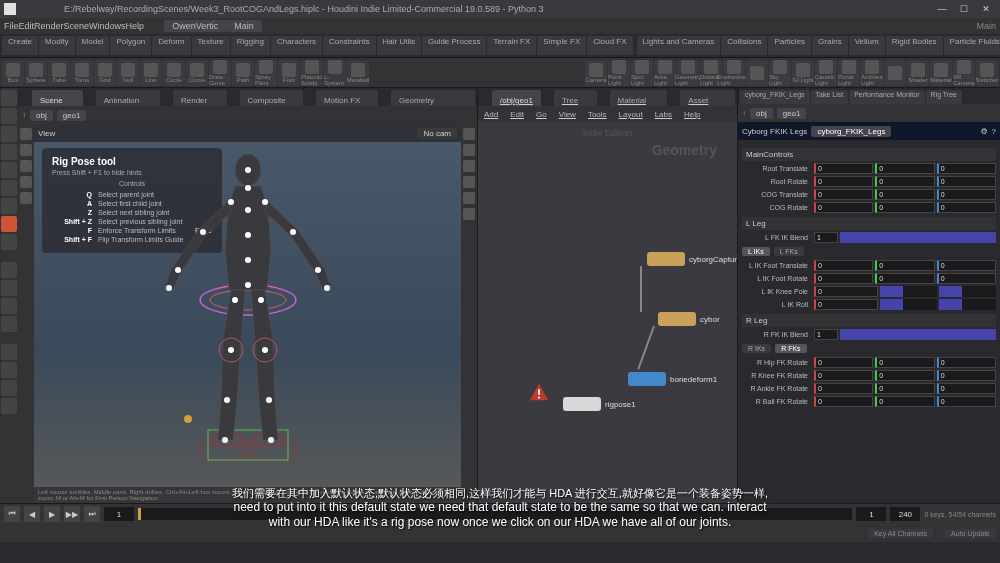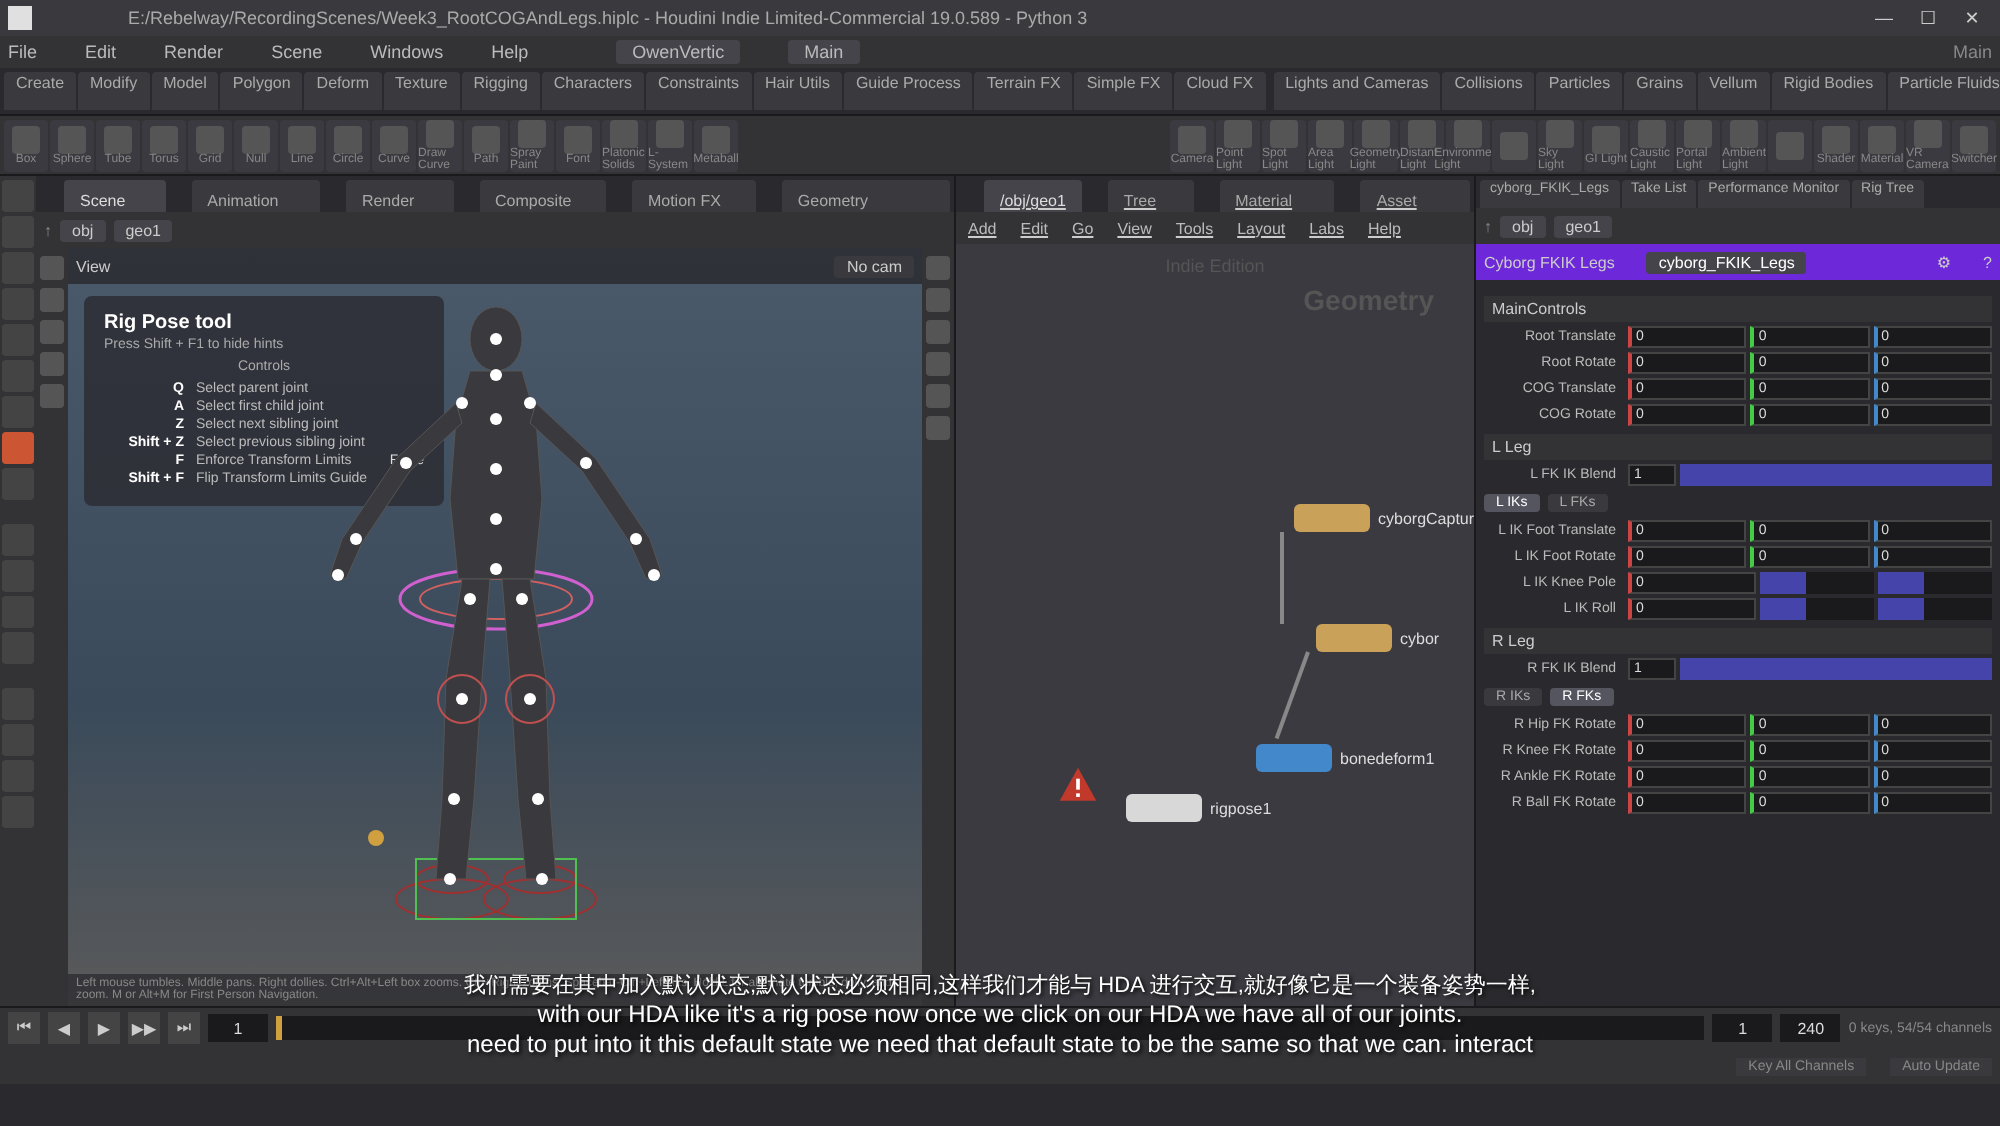--- a/index.html
+++ b/index.html
@@ -2,21 +2,21 @@
 <html><head>
 <meta charset="utf-8">
 <style>
 * { margin: 0; padding: 0; box-sizing: border-box; }
 body { font-family: "Segoe UI", Arial, sans-serif; font-size: 10px; background: #2a2a2e; color: #ccc; width: 1000px; height: 563px; overflow: hidden; position: relative; }
 .titlebar { height: 18px; background: #3a3a3e; display: flex; align-items: center; padding: 0 4px; font-size: 9px; }
 .titlebar-icon { width: 12px; height: 12px; background: #e0e0e0; margin-right: 4px; }
 .titlebar-title { flex: 1; color: #aaa; padding-left: 44px; }
 .titlebar-btns { display: flex; gap: 2px; }
 .titlebar-btn { width: 20px; height: 14px; background: #3a3a3e; display: flex; align-items: center; justify-content: center; color: #ccc; font-size: 9px; }
-.menubar { height: 16px; background: #333336; display: flex; align-items: center; padding: 0 4px; gap: 24px; font-size: 9px; color: #bbb; }
+.menubar { height: 16px; background: #333336; display: flex; align-items: center; padding: 0 4px; gap: 0; font-size: 9px; color: #bbb; }
 .menubar span { cursor: pointer; }
 .shelves-row { height: 24px; background: #2a2a2e; display: flex; gap: 2px; padding: 2px; overflow: hidden; border-bottom: 1px solid #1a1a1c; }
 .shelf-group { display: flex; gap: 1px; }
 .shelf-tab { background: #3a3a3e; padding: 1px 6px; font-size: 8px; color: #aaa; border-radius: 2px 2px 0 0; white-space: nowrap; }
 .shelf-icons-row { height: 30px; background: #333336; display: flex; gap: 1px; padding: 2px; border-bottom: 1px solid #1a1a1c; overflow: hidden; }
 .shelf-icon { width: 22px; height: 26px; background: #3a3a40; border-radius: 2px; display: flex; flex-direction: column; align-items: center; justify-content: center; font-size: 6px; color: #888; }
 .shelf-icon .ic { width: 14px; height: 14px; background: #555; border-radius: 2px; }
 .main-content { height: 415px; display: flex; }
 .left-toolbar { width: 18px; background: #333336; display: flex; flex-direction: column; gap: 2px; padding: 2px 0; }
 .ltb-icon { width: 16px; height: 16px; background: #444; margin: 0 auto; border-radius: 2px; }
@@ -48,21 +48,21 @@
 .net-watermark { position: absolute; top: 20px; right: 20px; font-size: 14px; color: #555; font-weight: bold; }
 .net-watermark2 { position: absolute; top: 6px; left: 50%; transform: translateX(-50%); font-size: 9px; color: #555; }
 .node { position: absolute; display: flex; align-items: center; gap: 4px; }
 .node-body { width: 38px; height: 14px; border-radius: 3px; display: flex; align-items: center; justify-content: center; }
 .node-label { font-size: 8px; color: #ddd; }
 .wire { position: absolute; width: 2px; background: #888; }
 .err-icon { width: 22px; height: 22px; }
 .params-panel { flex: 1; background: #2a2a2e; display: flex; flex-direction: column; }
 .params-tabs { height: 16px; background: #2a2a2e; display: flex; gap: 1px; padding: 2px 2px 0 2px; font-size: 7px; overflow: hidden; }
 .ptab { background: #3a3a3e; padding: 1px 5px; color: #aaa; border-radius: 2px 2px 0 0; white-space: nowrap; }
-.params-header { height: 18px; background: #6d28d9; display: flex; align-items: center; padding: 0 4px; gap: 16px; font-size: 8px; }
+.params-header { height: 18px; background: #0f172a; display: flex; align-items: center; padding: 0 4px; gap: 4px; font-size: 8px; }
 .params-header .node-name { background: #44444a; padding: 1px 6px; color: #fff; border-radius: 2px; }
 .params-body { flex: 1; padding: 4px; overflow: hidden; }
 .param-section { background: #333336; padding: 2px 4px; font-size: 8px; color: #ccc; margin: 4px 0 2px 0; }
 .param-row { display: flex; align-items: center; gap: 2px; margin: 2px 0; }
 .param-label { width: 70px; font-size: 7px; color: #bbb; text-align: right; padding-right: 4px; }
 .param-field { flex: 1; height: 11px; background: #1a1a1c; color: #ddd; font-size: 7px; display: flex; align-items: center; padding: 0 2px; border: 1px solid #444; }
 .param-field.r { border-left: 2px solid #c44; }
 .param-field.g { border-left: 2px solid #4c4; }
 .param-field.b { border-left: 2px solid #48c; }
 .param-slider { flex: 1; height: 11px; background: #1a1a1c; position: relative; }
@@ -637,15 +637,15 @@
   <div class="timeline-track" style="height:18px">
     <div class="timeline-right" style="margin-left:0;width:100%;justify-content:flex-end;gap:12px">
       <span style="background:#3a3a3e;padding:1px 6px">Key All Channels</span>
       <span style="background:#3a3a3e;padding:1px 6px">Auto Update</span>
     </div>
   </div>
 </div>
 
 <div class="subtitle-overlay">
   <div class="cn">我们需要在其中加入默认状态,默认状态必须相同,这样我们才能与 HDA 进行交互,就好像它是一个装备姿势一样,</div>
+  <div>need to put into it this default state we need that default state to be the same so that we can. interact</div>
   <div>with our HDA like it's a rig pose now once we click on our HDA we have all of our joints.</div>
-  <div>need to put into it this default state we need that default state to be the same so that we can. interact</div>
 </div>
 
 </body></html>

